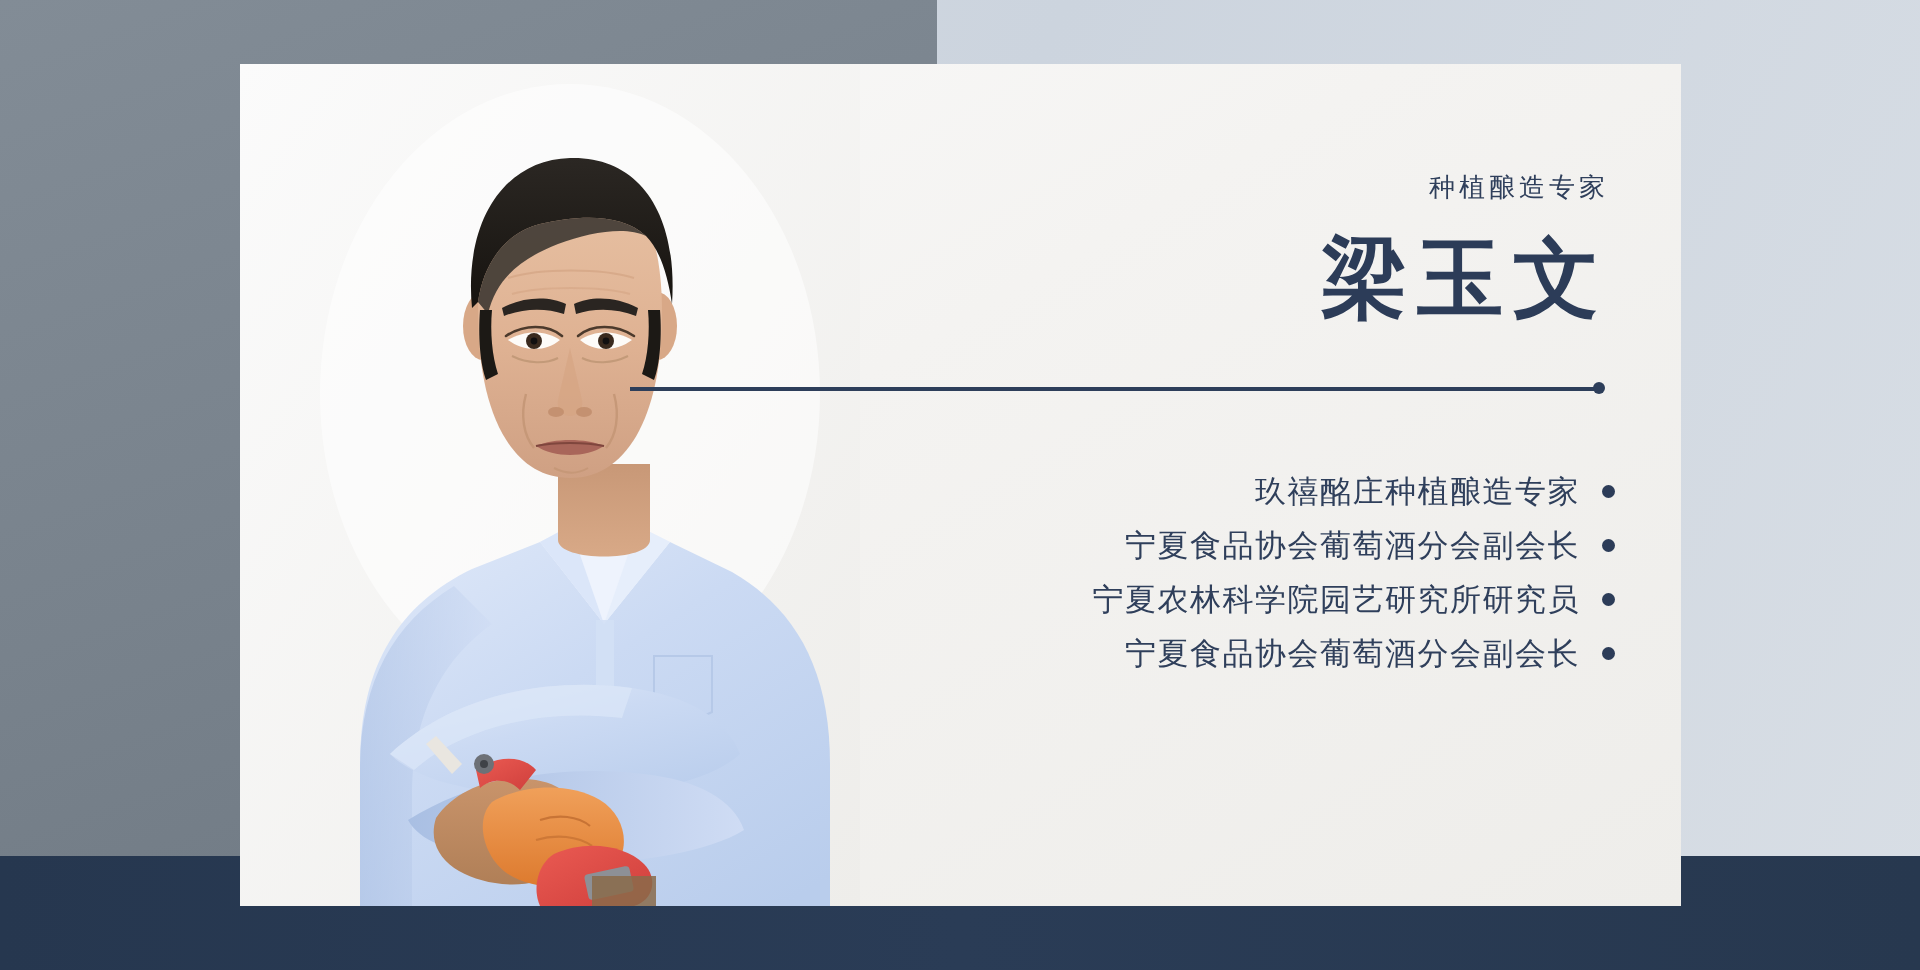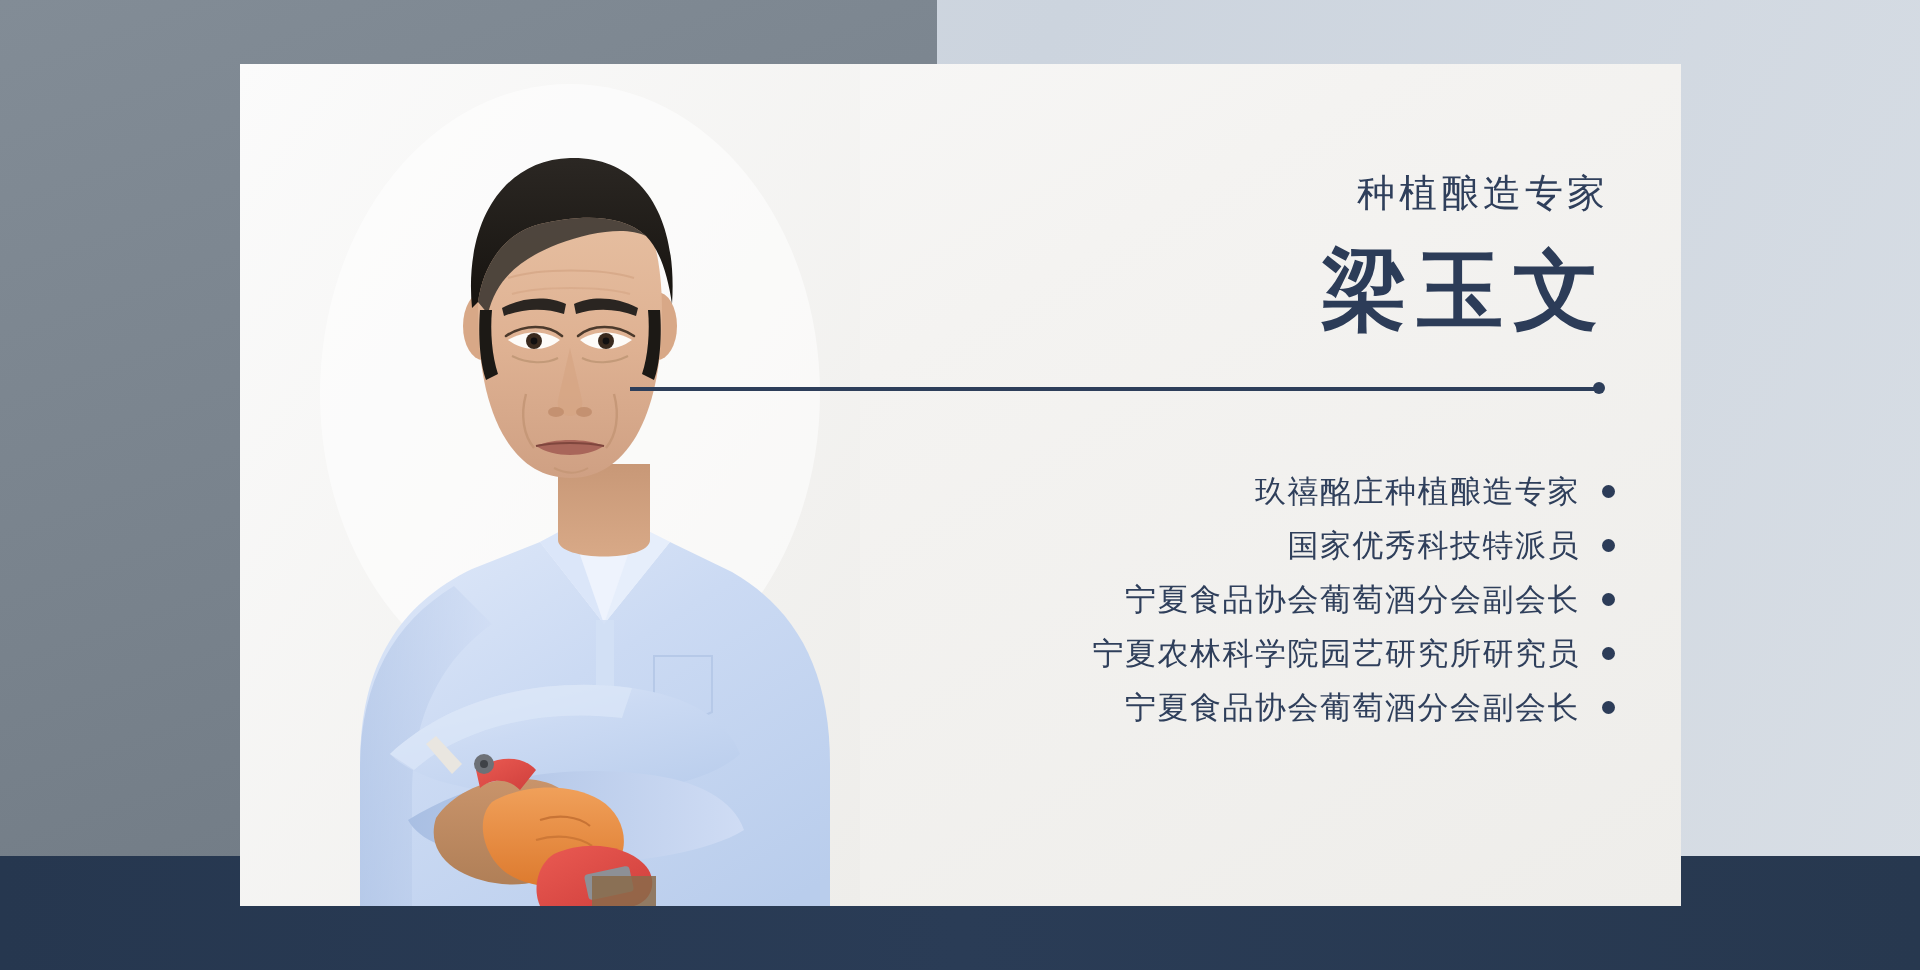--- a/index.html
+++ b/index.html
@@ -39,21 +39,21 @@
     overflow:hidden;
   }
   .portrait svg{ display:block; }
 
   
   .info{
     position:absolute; right:72px; top:110px; width:760px;
     text-align:right;
   }
   .subtitle{
-    font-size:38px; letter-spacing:4px; color:#2f3f5b;
+    font-size:26px; letter-spacing:4px; color:#2f3f5b;
     line-height:1; font-weight:400;
   }
   .name{
     margin-top:34px;
     font-family:"Liberation Serif","DejaVu Serif",serif;
     font-size:86px; font-weight:700; letter-spacing:10px;
     color:#2c3c58; line-height:1.05;
   }
 
   
@@ -241,24 +241,20 @@
       <div class="rule"></div>
       <div class="knob"></div>
     </div>
 
     <ul class="creds">
       <li class="cred">
         <span class="cred-label">玖禧酩庄种植酿造专家</span>
         <span class="cred-dot"></span>
       </li>
       <li class="cred">
-        <span class="cred-label">国家优秀科技特派员</span>
-        <span class="cred-dot"></span>
-      </li>
-      <li class="cred">
         <span class="cred-label">宁夏食品协会葡萄酒分会副会长</span>
         <span class="cred-dot"></span>
       </li>
       <li class="cred">
         <span class="cred-label">宁夏农林科学院园艺研究所研究员</span>
         <span class="cred-dot"></span>
       </li>
       <li class="cred">
         <span class="cred-label">宁夏食品协会葡萄酒分会副会长</span>
         <span class="cred-dot"></span>

